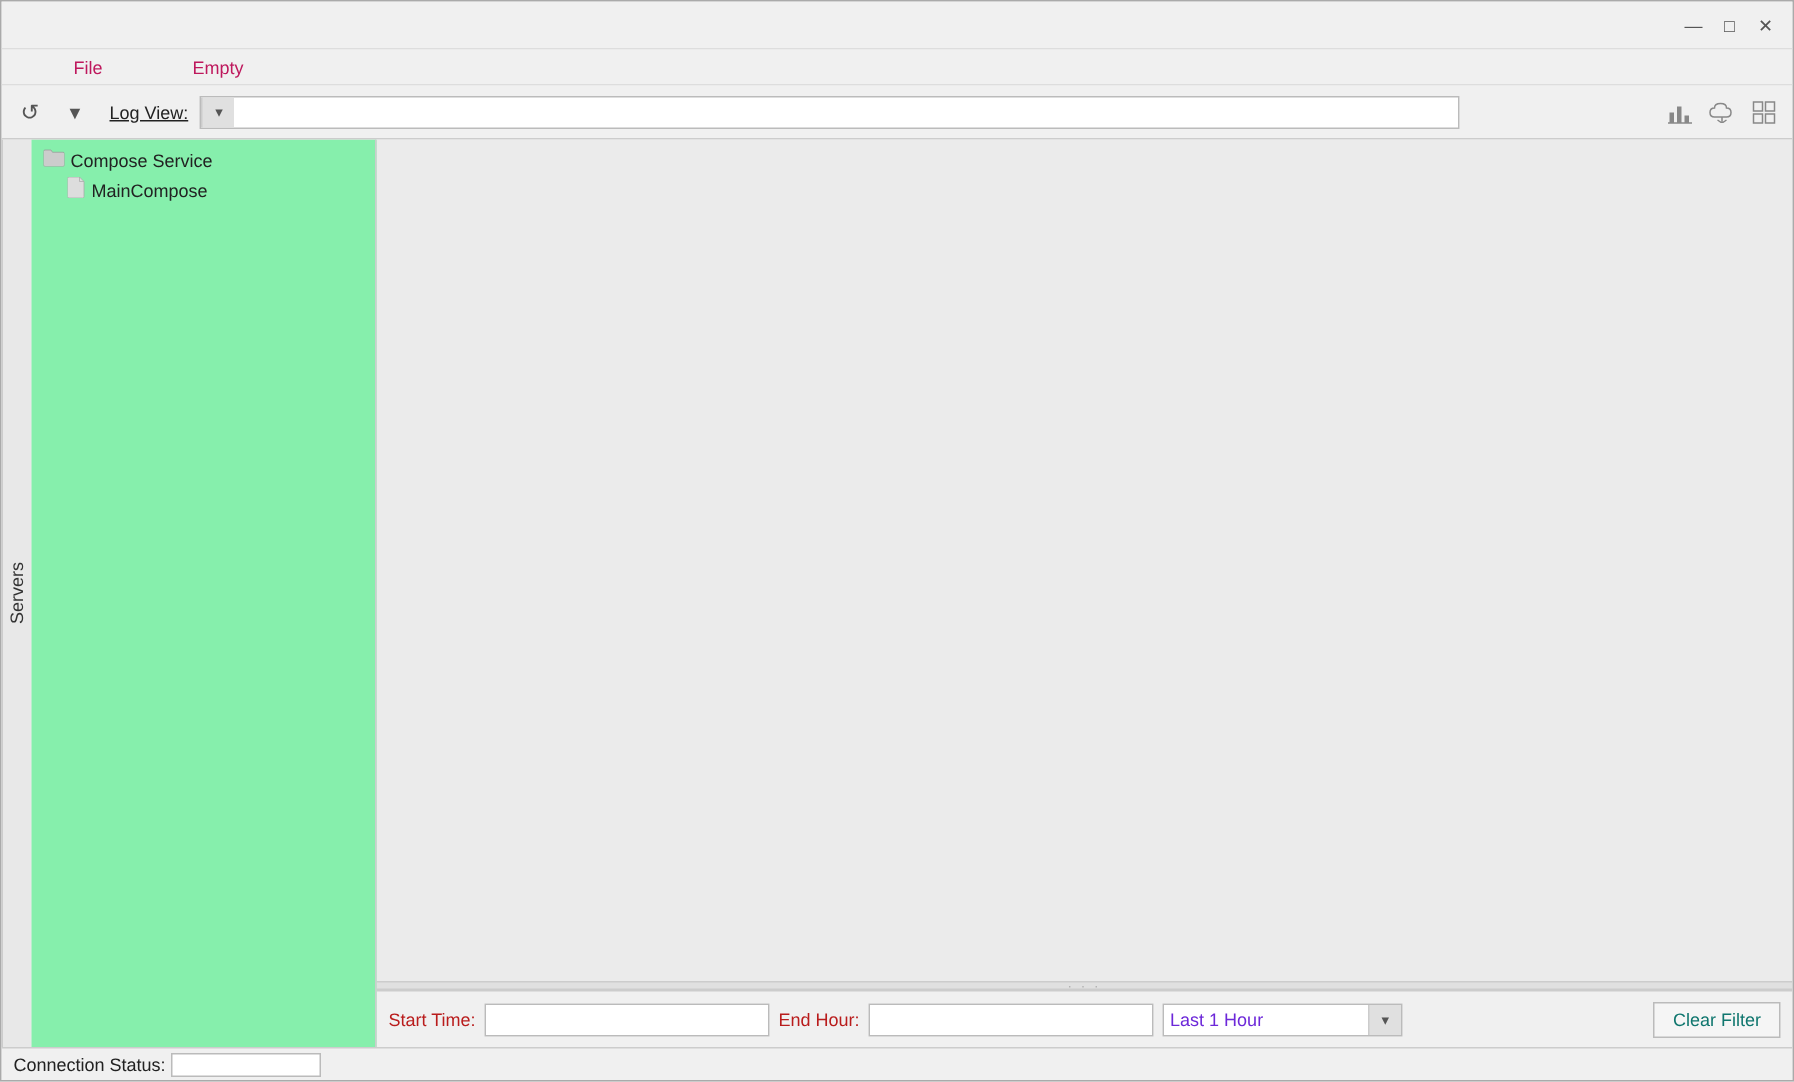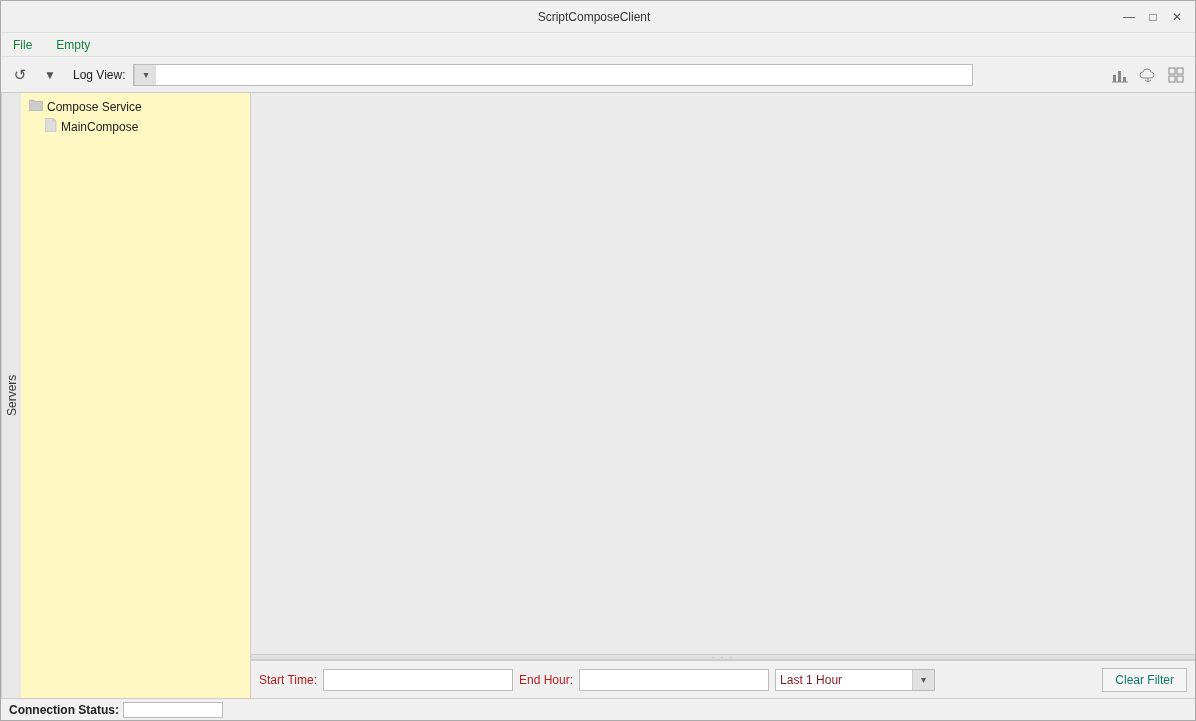--- a/index.html
+++ b/index.html
@@ -57,21 +57,22 @@
       align-items: center;
       padding: 0 4px;
       border-bottom: 1px solid #ddd;
       flex-shrink: 0;
       gap: 8px;
     }
     .menu-item {
       padding: 2px 8px;
       cursor: pointer;
       font-size: 12px;
-      color: #15803d;
+      color: #be185d;
+      margin-left: 36px;
     }
 
     
     #toolbar {
       background: #f0f0f0;
       height: 36px;
       display: flex;
       align-items: center;
       padding: 0 6px;
       border-bottom: 1px solid #ccc;
@@ -88,20 +89,21 @@
       align-items: center;
       justify-content: center;
       font-size: 14px;
       color: #555;
     }
 
     #log-view-label {
       margin-left: 6px;
       font-size: 12px;
       color: #222;
+      text-decoration: underline;
     }
     .toolbar-right-icons {
       display: flex;
       gap: 2px;
       margin-left: auto;
     }
     .toolbar-icon-btn {
       width: 26px;
       height: 26px;
       border: 1px solid transparent;
@@ -134,21 +136,21 @@
       text-orientation: mixed;
       transform: rotate(180deg);
       font-size: 12px;
       color: #333;
       cursor: default;
     }
 
     
     #left-panel {
       width: 230px;
-      background: #fef9c3;
+      background: #86efac;
       border-right: 1px solid #ccc;
       display: flex;
       flex-direction: column;
       flex-shrink: 0;
       overflow: auto;
       position: relative;
     }
 
     #tree-area {
       padding: 4px 0;
@@ -245,21 +247,21 @@
       border: 1px solid #bbb;
       background: white;
       width: 160px;
       position: relative;
       cursor: pointer;
     }
     .filter-dropdown-text {
       flex: 1;
       padding: 0 4px;
       font-size: 12px;
-      color: #7f1d1d;
+      color: #6d28d9;
     }
     .filter-dropdown-btn {
       width: 22px;
       height: 100%;
       background: #e0e0e0;
       border-left: 1px solid #ccc;
       display: flex;
       align-items: center;
       justify-content: center;
       cursor: pointer;
@@ -278,40 +280,38 @@
 
     
     #status-bar {
       height: 22px;
       background: #f0f0f0;
       border-top: 1px solid #ccc;
       display: flex;
       align-items: center;
       padding: 0 8px;
       flex-shrink: 0;
-      font-weight: bold;
     }
     #status-label {
       font-size: 12px;
       color: #222;
     }
     #status-value-box {
       margin-left: 4px;
       width: 100px;
       height: 16px;
       background: white;
       border: 1px solid #bbb;
     }
   </style>
 </head>
 <body>
 
 <div id="title-bar">
   <div style="width:60px;"></div>
-  <span id="title-text">ScriptComposeClient</span>
   <div id="title-controls">
     <button class="title-btn">—</button>
     <button class="title-btn">□</button>
     <button class="title-btn">✕</button>
   </div>
 </div>
 
 <div id="menu-bar">
   <div class="menu-item">File</div>
   <div class="menu-item">Empty</div>

